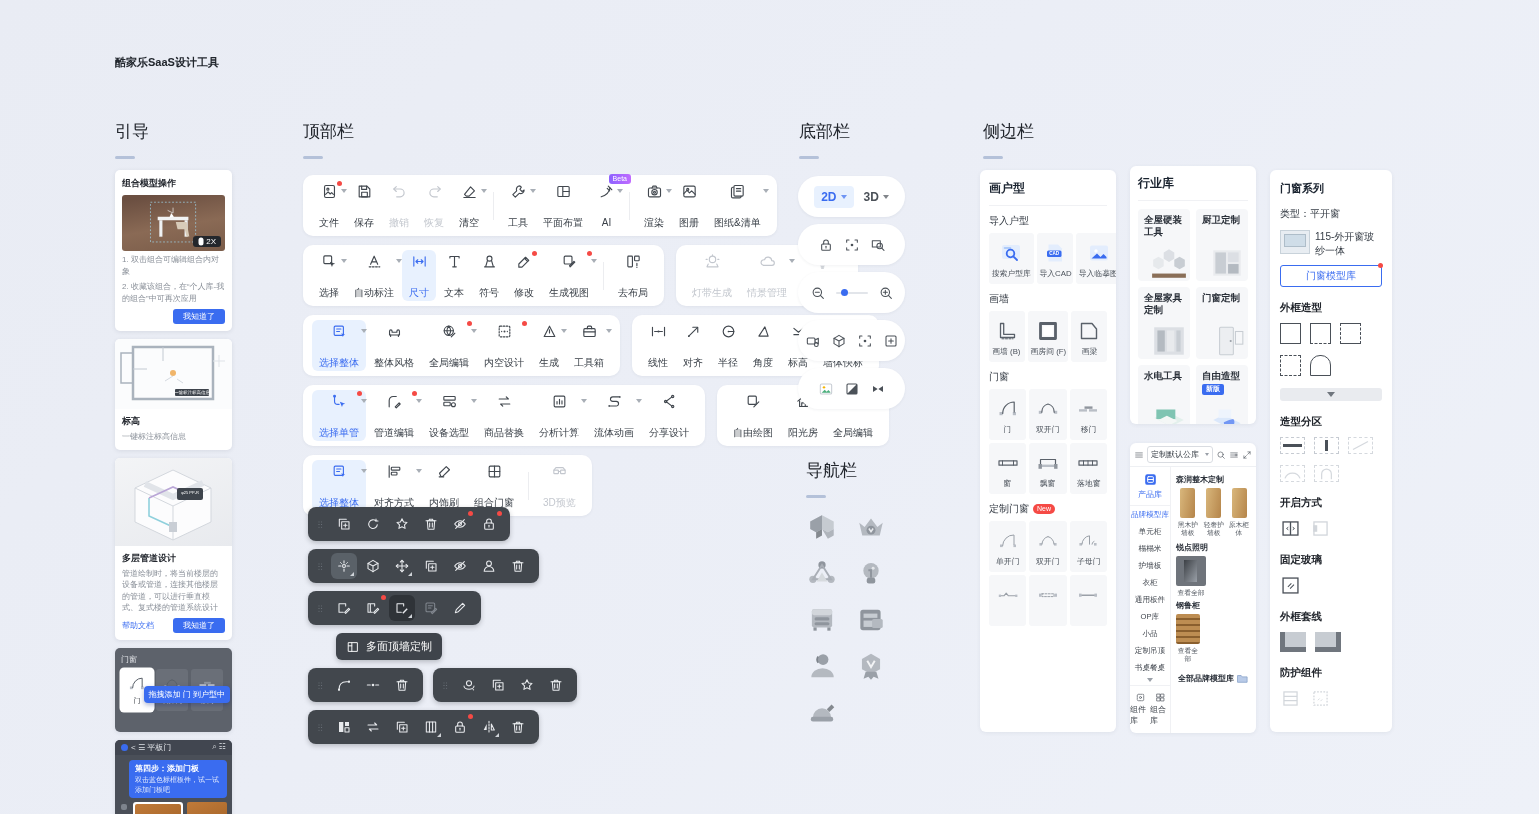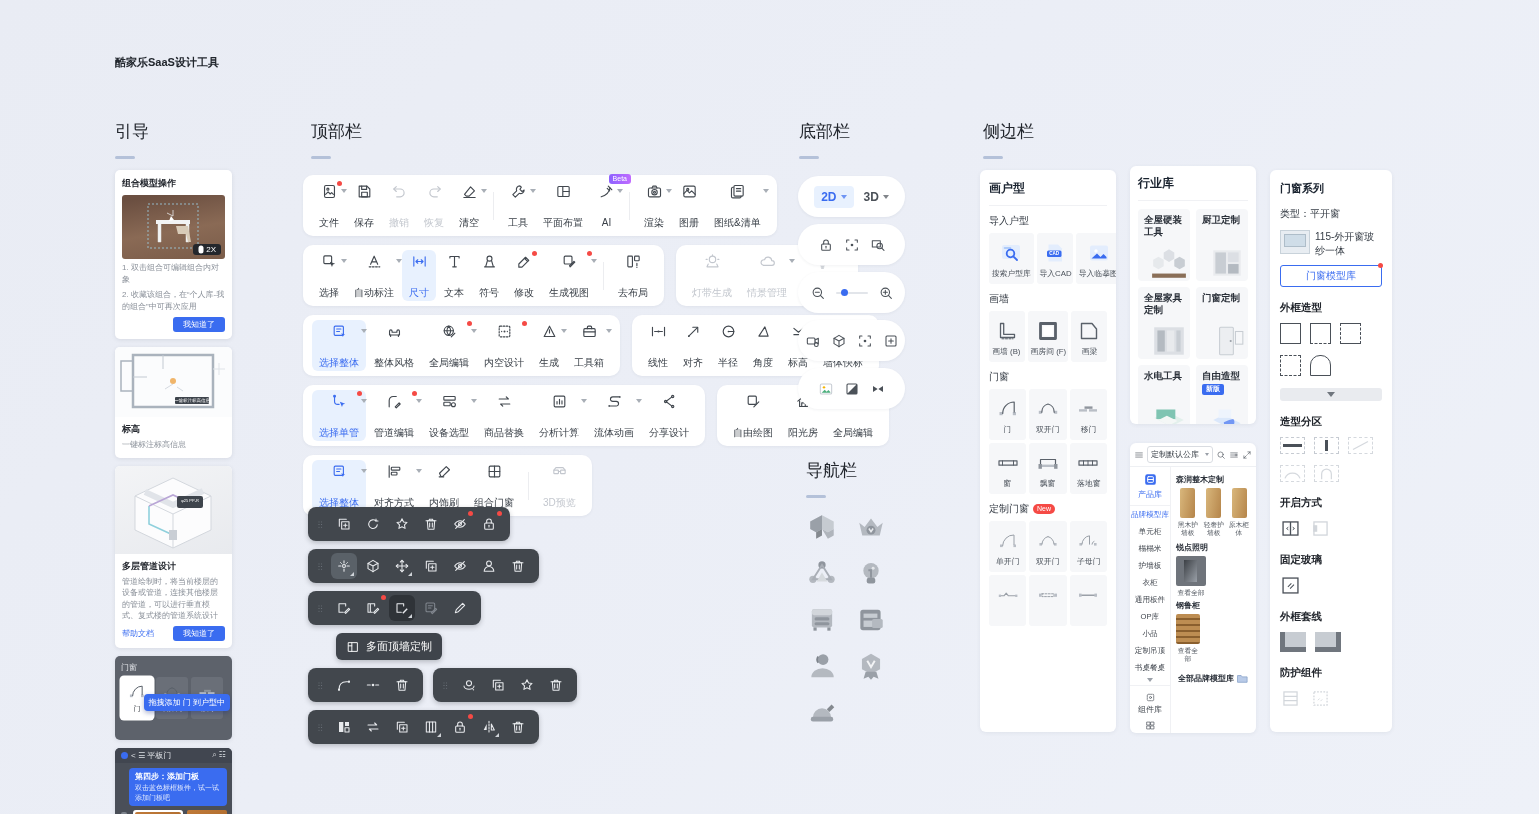--- a/index.html
+++ b/index.html
@@ -124,21 +124,21 @@
   .cat-top .ic{width:10px;height:10px;color:#565c64;}
   .cat-sel{flex:1;border:1px solid #d9dce1;border-radius:3px;font-size:8px;color:#3a4048;display:flex;align-items:center;justify-content:space-between;padding:1px 3px;height:13px;}
   .cat-sel .cv{width:0;height:0;border-left:2.5px solid transparent;border-right:2.5px solid transparent;border-top:3px solid #9aa0a8;}
   .cat-body{display:flex;height:266px;}
   .cat-rail{width:40px;border-right:1px solid #f0f1f4;display:flex;flex-direction:column;align-items:center;padding-top:5px;overflow:hidden;flex:none;}
   .rail-top{color:#3a6cf0;font-size:8px;display:flex;flex-direction:column;align-items:center;gap:2px;padding-bottom:5px;border-bottom:1px solid #f0f1f4;width:100%;}
   .rail-top .ic{width:15px;height:15px;color:#3a6cf0;}
   .rail-item{font-size:8px;color:#40464e;padding:3px 0;white-space:nowrap;transform:scale(.95);}
   .rail-item.sel{color:#3a6cf0;}
   .rail-caret{width:0;height:0;border-left:3px solid transparent;border-right:3px solid transparent;border-top:4px solid #9aa0a8;margin:2px 0 3px;}
-  .rail-bot{border-top:1px solid #f0f1f4;width:100%;display:flex;flex-direction:column;align-items:center;padding-top:3px;}
+  .rail-bot{border-top:1px solid #f0f1f4;width:100%;display:flex;align-items:center;padding-top:3px;}
   .rail-bitem{display:flex;flex-direction:column;align-items:center;gap:1px;padding:2.5px 0;font-size:8px;color:#40464e;}
   .rail-bitem .ic{width:11px;height:11px;color:#565c64;}
   .cat-main{flex:1;padding:4px 5px;overflow:hidden;}
   .cat-sec-t{font-size:8px;font-weight:700;color:#2b313a;margin:3px 0 3px;}
   .cat-items{display:grid;grid-template-columns:repeat(3,1fr);gap:2px;}
   .cat-item{display:flex;flex-direction:column;align-items:center;gap:2px;}
   .cat-thumb{width:15px;height:30px;border-radius:2px;background:linear-gradient(100deg,#d9b77c,#b5854a);}
   .cat-thumb.dark{width:30px;height:30px;background:#6f747b;position:relative;}
   .cat-thumb.dark::after{content:"";position:absolute;left:8px;top:4px;width:13px;height:22px;background:linear-gradient(120deg,#3c4045,#9aa0a8);}
   .cat-thumb.shelf{width:24px;height:30px;background:repeating-linear-gradient(#bd8d52 0 4px,#8a5f2e 4px 6px);}
@@ -174,31 +174,31 @@
   .trim{width:26px;height:20px;background:#c7ccd2;box-sizing:border-box;flex:none;}
   .trim.l{border-left:5px solid #70767e;border-bottom:5px solid #70767e;}
   .trim.r{border-right:5px solid #70767e;border-bottom:5px solid #70767e;}
 </style>
 </head>
 <body>
 
 <div class="abs page-title">酷家乐SaaS设计工具</div>
 
 <div class="abs sec-h" style="left:115px;top:120px">引导</div>
-<div class="abs sec-h" style="left:311px;top:120px">顶部栏</div>
+<div class="abs sec-h" style="left:303px;top:120px">顶部栏</div>
 <div class="abs sec-h" style="left:799px;top:120px">底部栏</div>
 <div class="abs sec-h" style="left:983px;top:120px">侧边栏</div>
 <div class="abs sec-h" style="left:303px;top:459px">对象操作栏</div>
 <div class="abs sec-h" style="left:806px;top:459px">导航栏</div>
 
 <div class="abs g-col" id="guide-col">
     <div class="g-card">
       <div class="g-pad">
         <div class="g-title">组合模型操作</div>
-        <div class="g-img" style="height:64px;background:linear-gradient(170deg,#6b4f41 8%,#8a6a55 55%,#7a5c49)">
+        <div class="g-img" style="height:56px;background:linear-gradient(170deg,#6b4f41 8%,#8a6a55 55%,#7a5c49)">
           <svg viewBox="0 0 103 62" style="position:absolute;inset:0;width:100%;height:100%">
             <rect x="26" y="8" width="50" height="44" fill="none" stroke="#9fd3e8" stroke-width=".8" stroke-dasharray="2 2"></rect>
             <path d="M34 24h34v4H34z" fill="#f2f3f4"></path>
             <path d="M36 28v18h3V28M64 28v18h3V28" fill="#f2f3f4" stroke="#e2e4e6" stroke-width=".5"></path>
             <path d="M54 30h12l3 16h-3l-2-8h-8z" fill="#d8cbb8"></path>
             <path d="M49 20l3 4-5 1z" fill="#fff"></path>
             <path d="M51 14v6M45 17l6 3" stroke="#e8e8e8" stroke-width=".8"></path>
           </svg>
           <span class="g-badge"><svg width="6" height="9" viewBox="0 0 6 9">
               <rect x="0.5" y="0.5" width="5" height="8" rx="2.5" fill="#fff"></rect>

